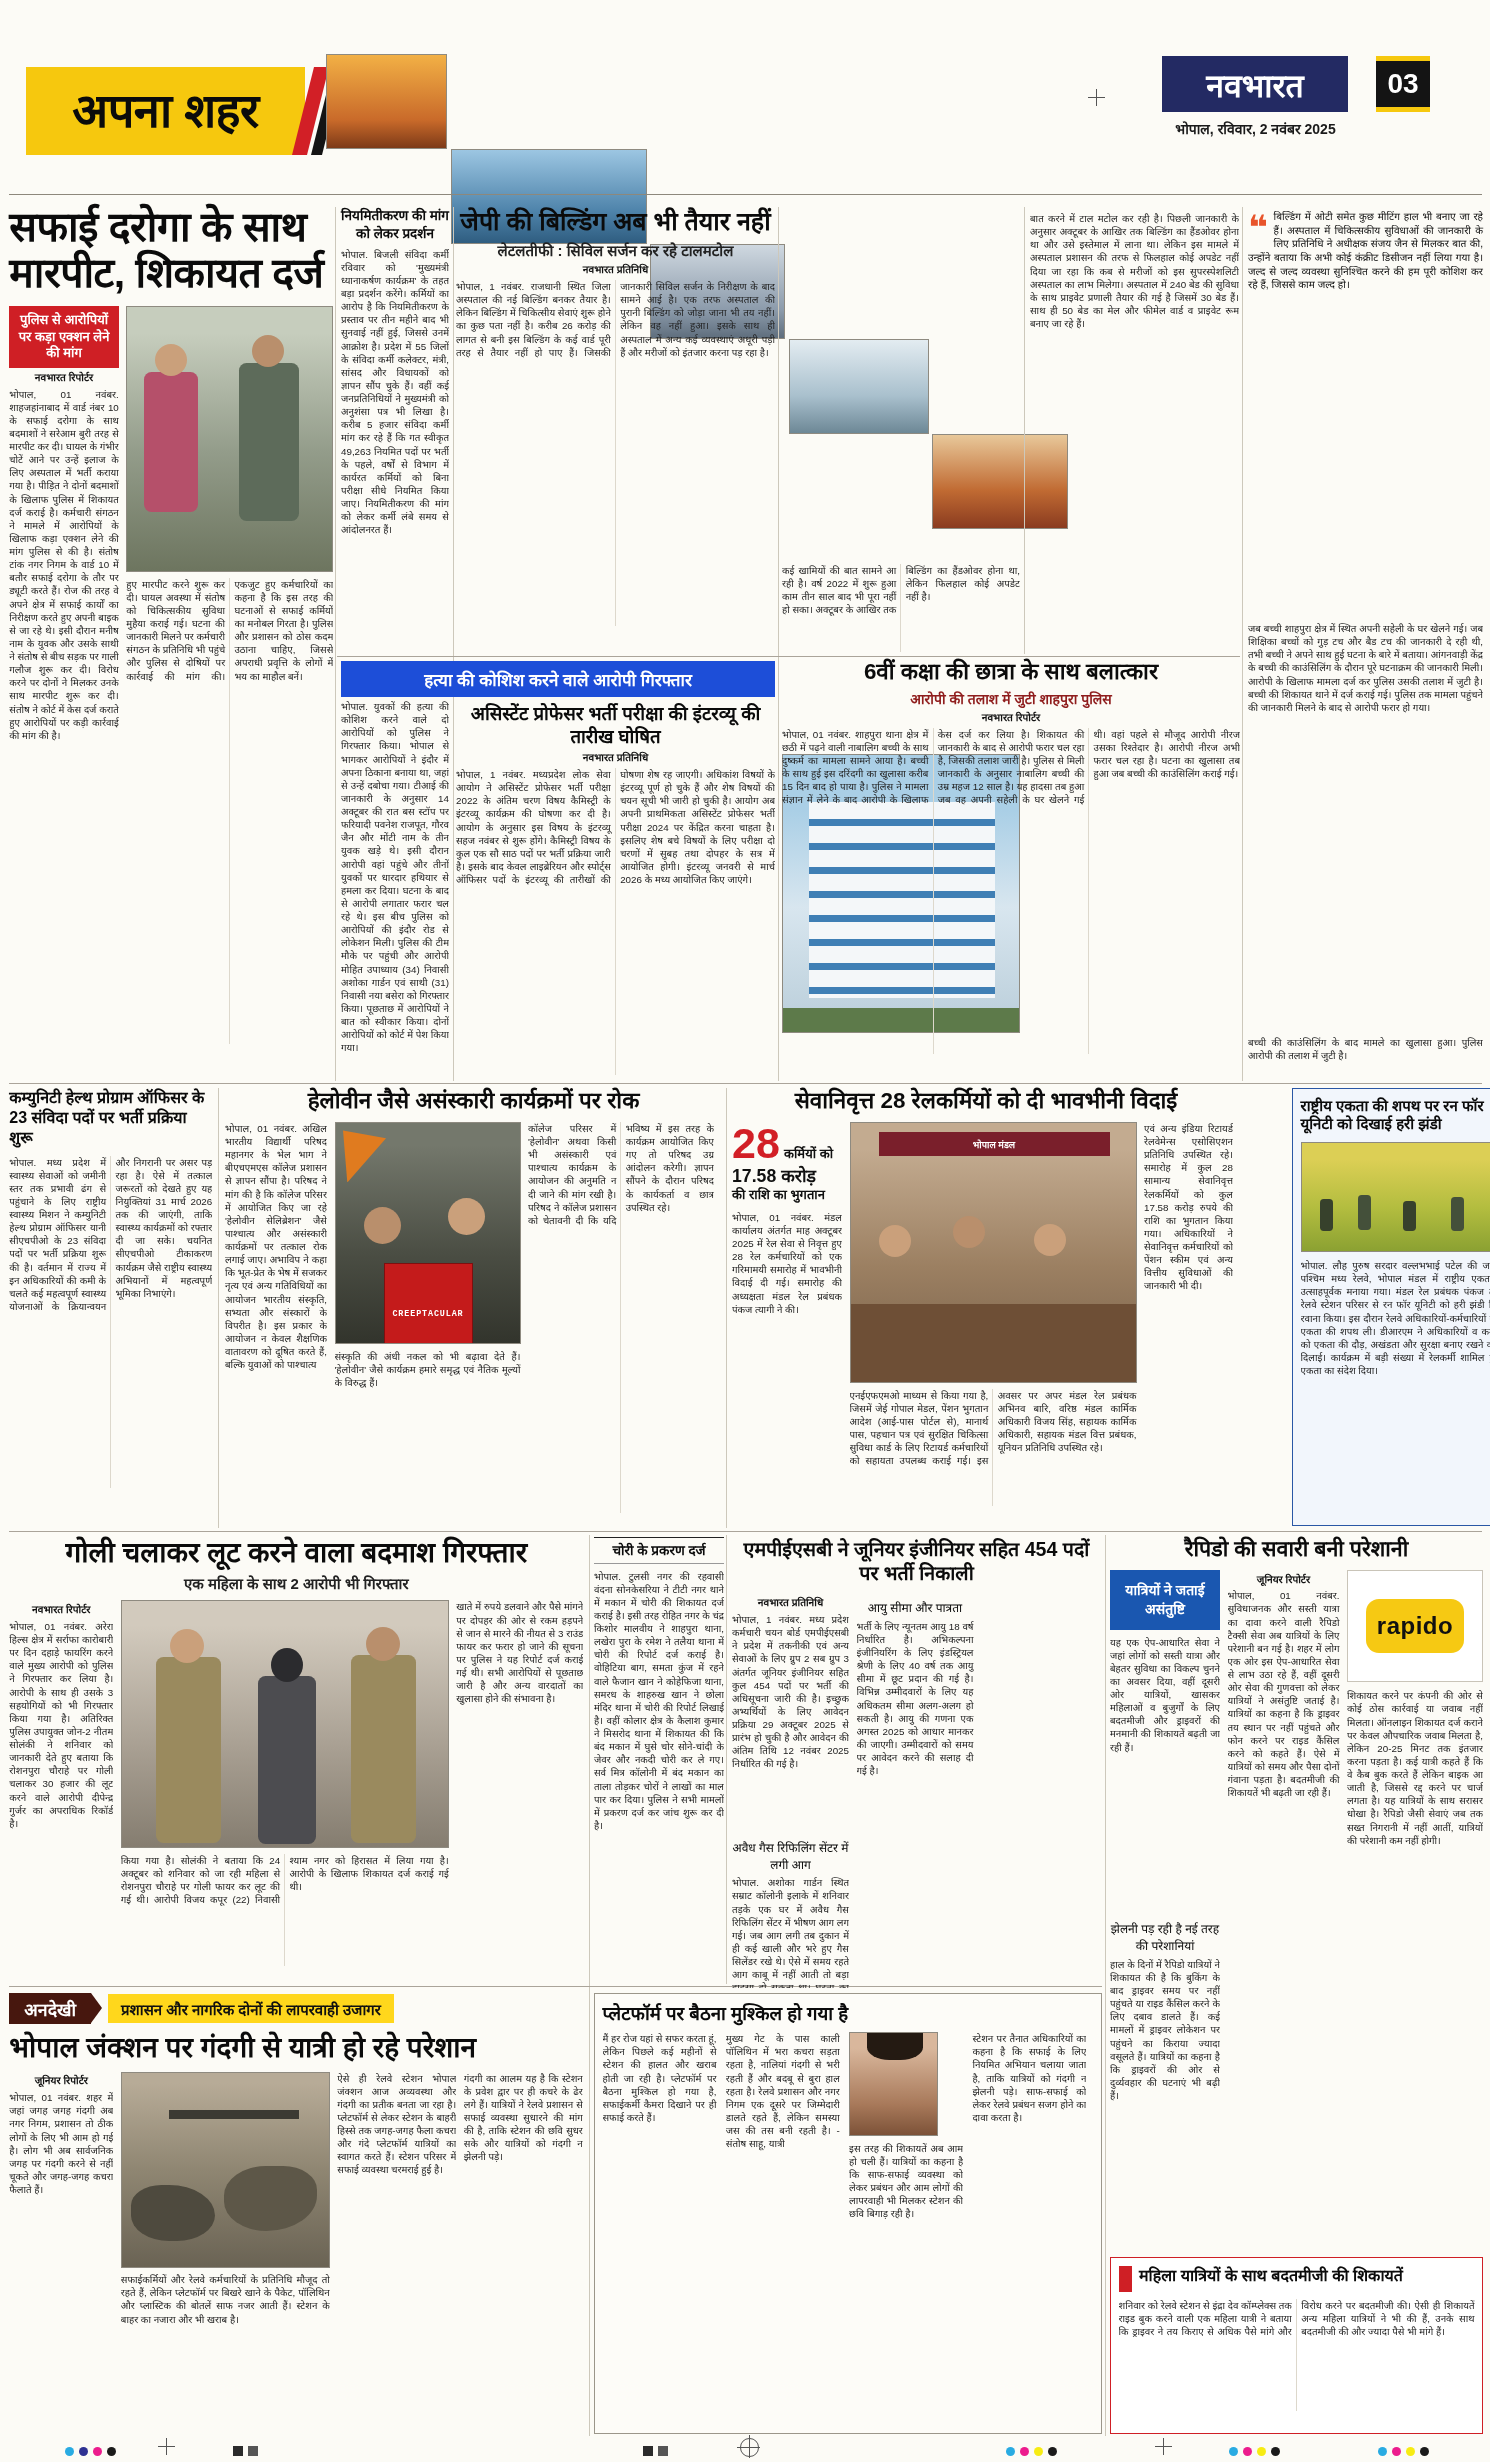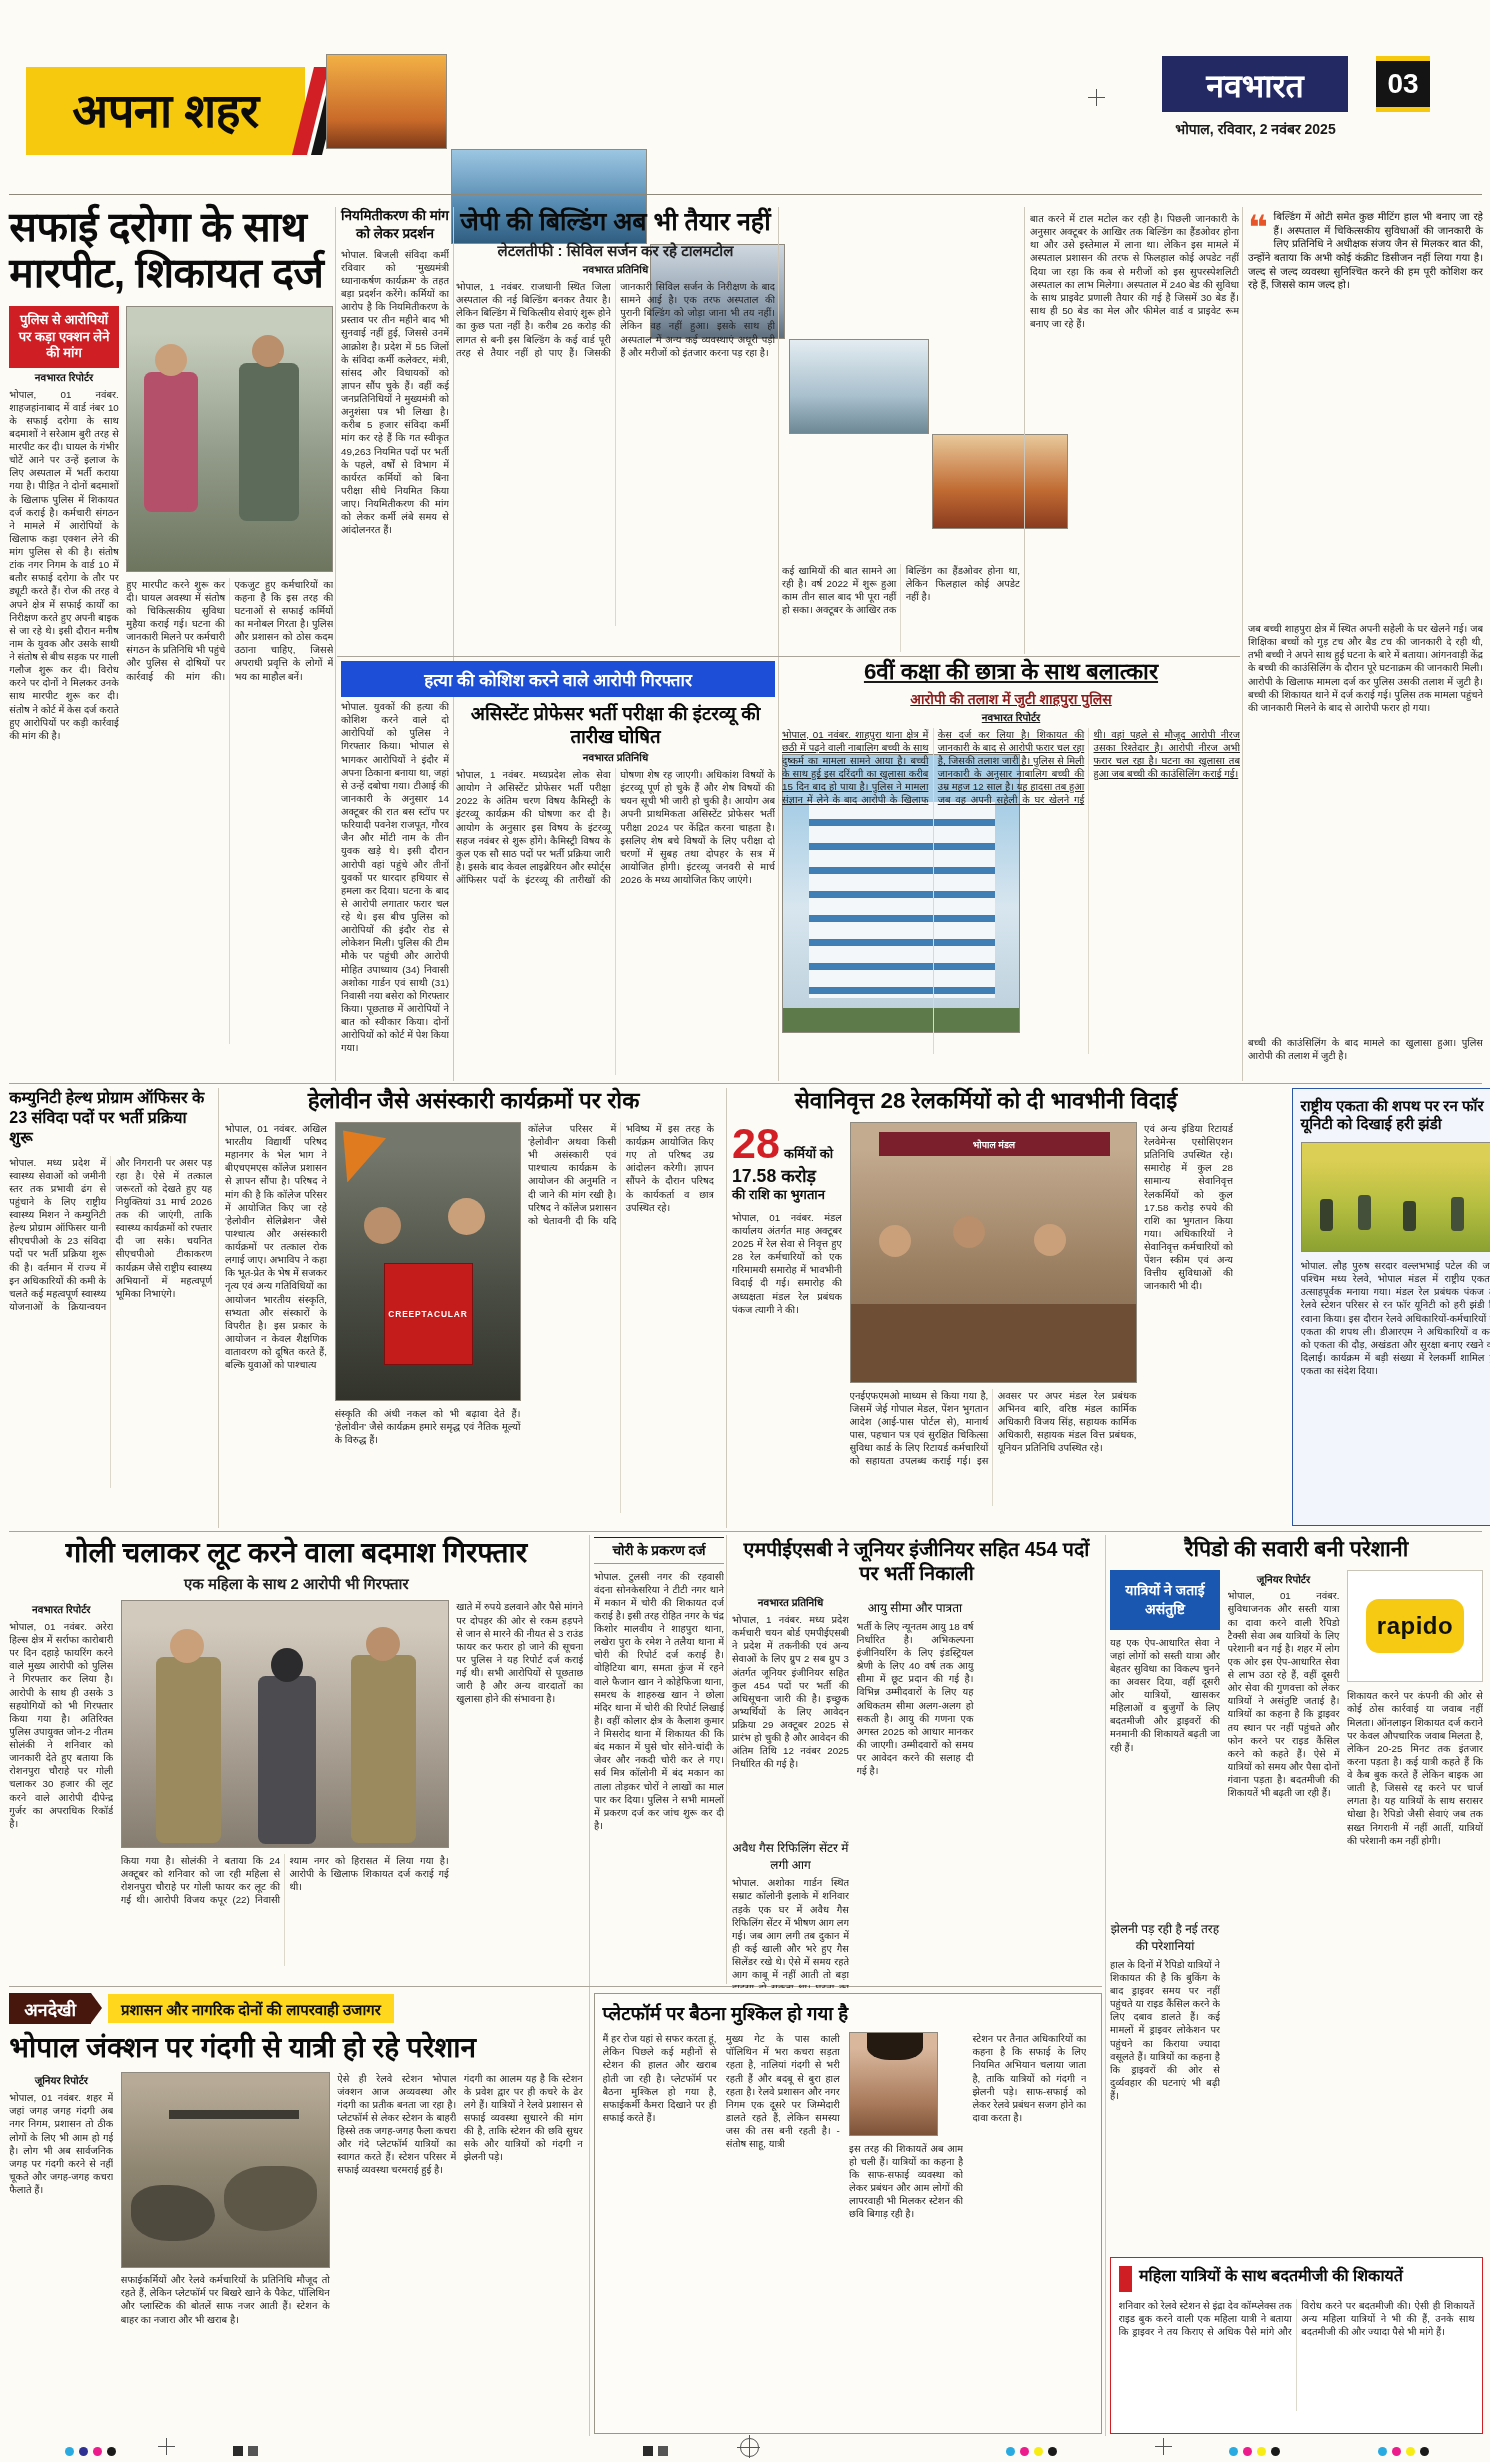--- a/index.html
+++ b/index.html
@@ -155,40 +155,40 @@
 
   <div class="abs blackbar" style="left:341px; top:661px; width:434px;">हत्या की कोशिश करने वाले आरोपी गिरफ्तार</div>
   <div class="abs bt" style="left:341px; top:700px; width:108px; height:380px; overflow:hidden;">भोपाल. युवकों की हत्या की कोशिश करने वाले दो आरोपियों को पुलिस ने गिरफ्तार किया। भोपाल से भागकर आरोपियों ने इंदौर में अपना ठिकाना बनाया था, जहां से उन्हें दबोचा गया। टीआई की जानकारी के अनुसार 14 अक्टूबर की रात बस स्टॉप पर फरियादी पवनेश राजपूत, गौरव जैन और मोंटी नाम के तीन युवक खड़े थे। इसी दौरान आरोपी वहां पहुंचे और तीनों युवकों पर धारदार हथियार से हमला कर दिया। घटना के बाद से आरोपी लगातार फरार चल रहे थे। इस बीच पुलिस को आरोपियों की इंदौर रोड से लोकेशन मिली। पुलिस की टीम मौके पर पहुंची और आरोपी मोहित उपाध्याय (34) निवासी अशोका गार्डन एवं साथी (31) निवासी नया बसेरा को गिरफ्तार किया। पूछताछ में आरोपियों ने बात को स्वीकार किया। दोनों आरोपियों को कोर्ट में पेश किया गया।</div>
 
   <div class="abs" style="left:456px; top:702px; width:319px; height:378px;">
     <div class="h-sm ctr" style="font-size:18.6px;">असिस्टेंट प्रोफेसर भर्ती परीक्षा की इंटरव्यू की तारीख घोषित</div>
     <div class="byl">नवभारत प्रतिनिधि</div>
     <div class="bt c2" style="height:307px; overflow:hidden;">भोपाल, 1 नवंबर. मध्यप्रदेश लोक सेवा आयोग ने असिस्टेंट प्रोफेसर भर्ती परीक्षा 2022 के अंतिम चरण विषय कैमिस्ट्री के इंटरव्यू कार्यक्रम की घोषणा कर दी है। आयोग के अनुसार इस विषय के इंटरव्यू सहज नवंबर से शुरू होंगे। कैमिस्ट्री विषय के कुल एक सौ साठ पदों पर भर्ती प्रक्रिया जारी है। इसके बाद केवल लाइब्रेरियन और स्पोर्ट्स ऑफिसर पदों के इंटरव्यू की तारीखों की घोषणा शेष रह जाएगी। अधिकांश विषयों के इंटरव्यू पूर्ण हो चुके हैं और शेष विषयों की चयन सूची भी जारी हो चुकी है। आयोग अब अपनी प्राथमिकता असिस्टेंट प्रोफेसर भर्ती परीक्षा 2024 पर केंद्रित करना चाहता है। इसलिए शेष बचे विषयों के लिए परीक्षा दो चरणों में सुबह तथा दोपहर के सत्र में आयोजित होगी। इंटरव्यू जनवरी से मार्च 2026 के मध्य आयोजित किए जाएंगे।</div>
   </div>
 
-  <div class="abs" style="left:782px; top:659px; width:458px; height:421px;text-decoration:underline;">
+  <div class="abs" style="left:782px; top:659px; width:458px; height:421px;">
     <div class="h-md ctr">6वीं कक्षा की छात्रा के साथ बलात्कार</div>
     <div class="sub-red" style="margin-top:3.7px;">आरोपी की तलाश में जुटी शाहपुरा पुलिस</div>
     <div class="byl">नवभारत रिपोर्टर</div>
     <div class="bt c3" style="height:326px; overflow:hidden;">भोपाल, 01 नवंबर. शाहपुरा थाना क्षेत्र में छठी में पढ़ने वाली नाबालिग बच्ची के साथ दुष्कर्म का मामला सामने आया है। बच्ची के साथ हुई इस दरिंदगी का खुलासा करीब 15 दिन बाद हो पाया है। पुलिस ने मामला संज्ञान में लेने के बाद आरोपी के खिलाफ केस दर्ज कर लिया है। शिकायत की जानकारी के बाद से आरोपी फरार चल रहा है, जिसकी तलाश जारी है। पुलिस से मिली जानकारी के अनुसार नाबालिग बच्ची की उम्र महज 12 साल है। यह हादसा तब हुआ जब वह अपनी सहेली के घर खेलने गई थी। वहां पहले से मौजूद आरोपी नीरज उसका रिश्तेदार है। आरोपी नीरज अभी फरार चल रहा है। घटना का खुलासा तब हुआ जब बच्ची की काउंसिलिंग कराई गई।</div>
   </div>
   <div class="abs bt" style="left:1248px; top:622px; width:235px; height:240px; overflow:hidden;">जब बच्ची शाहपुरा क्षेत्र में स्थित अपनी सहेली के घर खेलने गई। जब शिक्षिका बच्चों को गुड़ टच और बैड टच की जानकारी दे रही थी, तभी बच्ची ने अपने साथ हुई घटना के बारे में बताया। आंगनवाड़ी केंद्र के बच्ची की काउंसिलिंग के दौरान पूरे घटनाक्रम की जानकारी मिली। आरोपी के खिलाफ मामला दर्ज कर पुलिस उसकी तलाश में जुटी है। बच्ची की शिकायत थाने में दर्ज कराई गई। पुलिस तक मामला पहुंचने की जानकारी मिलने के बाद से आरोपी फरार हो गया।</div>
   <div class="abs bt" style="left:1248px; top:1036px; width:235px; height:43px; overflow:hidden;">बच्ची की काउंसिलिंग के बाद मामले का खुलासा हुआ। पुलिस आरोपी की तलाश में जुटी है।</div>
 
   <div class="abs" style="left:9.3px; top:1088px; width:203px; height:438px;">
     <div class="h-sm">कम्युनिटी हेल्थ प्रोग्राम ऑफिसर के 23 संविदा पदों पर भर्ती प्रक्रिया शुरू</div>
     <div class="bt c2" style="margin-top:7.5px; height:332px; overflow:hidden;">भोपाल. मध्य प्रदेश में स्वास्थ्य सेवाओं को जमीनी स्तर तक प्रभावी ढंग से पहुंचाने के लिए राष्ट्रीय स्वास्थ्य मिशन ने कम्युनिटी हेल्थ प्रोग्राम ऑफिसर यानी सीएचपीओ के 23 संविदा पदों पर भर्ती प्रक्रिया शुरू की है। वर्तमान में राज्य में इन अधिकारियों की कमी के चलते कई महत्वपूर्ण स्वास्थ्य योजनाओं के क्रियान्वयन और निगरानी पर असर पड़ रहा है। ऐसे में तत्काल जरूरतों को देखते हुए यह नियुक्तियां 31 मार्च 2026 तक की जाएंगी, ताकि स्वास्थ्य कार्यक्रमों को रफ्तार दी जा सके। चयनित सीएचपीओ टीकाकरण कार्यक्रम जैसे राष्ट्रीय स्वास्थ्य अभियानों में महत्वपूर्ण भूमिका निभाएंगे।</div>
   </div>
 
   <div class="abs" style="left:225px; top:1088px; width:497px; height:438px;">
     <div class="h-md ctr">हेलोवीन जैसे असंस्कारी कार्यक्रमों पर रोक</div>
     <div style="display:flex; gap:7.5px; margin-top:7.5px;">
       <div class="bt" style="width:102px; height:391px; overflow:hidden;">भोपाल, 01 नवंबर. अखिल भारतीय विद्यार्थी परिषद महानगर के भेल भाग ने बीएचएमएस कॉलेज प्रशासन से ज्ञापन सौंपा है। परिषद ने मांग की है कि कॉलेज परिसर में आयोजित किए जा रहे 'हेलोवीन सेलिब्रेशन' जैसे पाश्चात्य और असंस्कारी कार्यक्रमों पर तत्काल रोक लगाई जाए। अभाविप ने कहा कि भूत-प्रेत के भेष में सजकर नृत्य एवं अन्य गतिविधियों का आयोजन भारतीय संस्कृति, सभ्यता और संस्कारों के विपरीत है। इस प्रकार के आयोजन न केवल शैक्षणिक वातावरण को दूषित करते हैं, बल्कि युवाओं को पाश्चात्य</div>
       <div style="width:186px;">
-        <div class="ph" style="width:186px; height:279px; background:linear-gradient(#74786c 10%,#4a4d43 60%,#32342c);">
+        <div class="ph" style="width:186px; height:222px; background:linear-gradient(#74786c 10%,#4a4d43 60%,#32342c);font-family:Liberation Mono, monospace;">
           <div style="position:absolute; left:7.5px; top:7.5px; width:43px; height:52px; background:#e07b1f; clip-path:polygon(0 0,100% 15%,10% 100%);"></div>
           <div style="position:absolute; left:28px; top:84px; width:37px; height:37px; background:#b98f6c; border-radius:50%;"></div>
           <div style="position:absolute; left:112px; top:75px; width:37px; height:37px; background:#caa07b; border-radius:50%;"></div>
           <div class="poster" style="left:48px; top:140px; width:89px; height:102px;">
             <span>CREEPTACULAR</span>
           </div>
         </div>
         <div class="bt" style="margin-top:5.6px; height:99px; overflow:hidden;">संस्कृति की अंधी नकल को भी बढ़ावा देते हैं। 'हेलोवीन' जैसे कार्यक्रम हमारे समृद्ध एवं नैतिक मूल्यों के विरुद्ध हैं।</div>
       </div>
       <div class="bt c2" style="width:186px; height:391px; overflow:hidden;">कॉलेज परिसर में 'हेलोवीन' अथवा किसी भी असंस्कारी एवं पाश्चात्य कार्यक्रम के आयोजन की अनुमति न दी जाने की मांग रखी है। परिषद ने कॉलेज प्रशासन को चेतावनी दी कि यदि भविष्य में इस तरह के कार्यक्रम आयोजित किए गए तो परिषद उग्र आंदोलन करेगी। ज्ञापन सौंपने के दौरान परिषद के कार्यकर्ता व छात्र उपस्थित रहे।</div>

